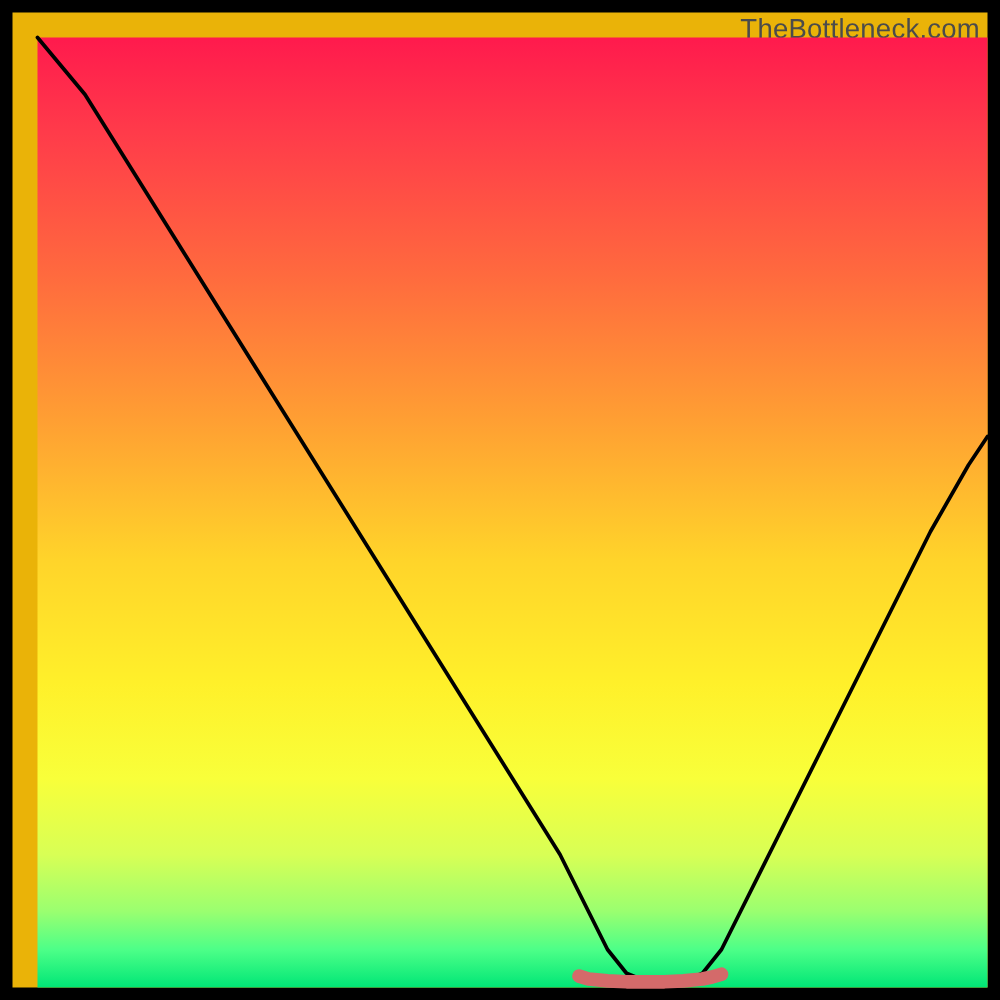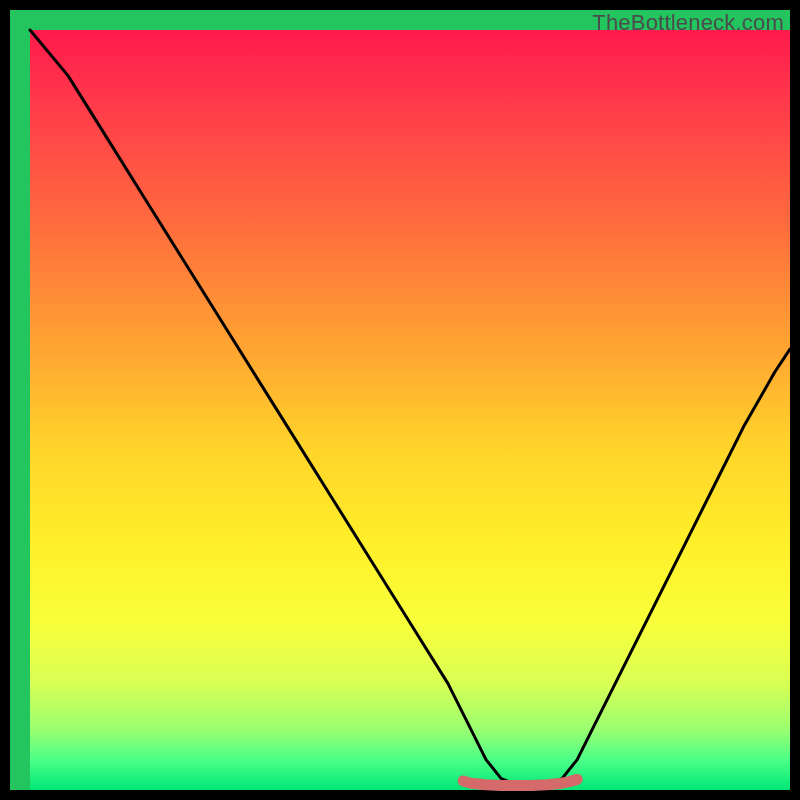--- a/index.html
+++ b/index.html
@@ -10,21 +10,21 @@
     background: #000;
     overflow: hidden;
     font-family: Arial, Helvetica, sans-serif;
   }
   .frame {
     position: absolute;
     left: 10px;
     top: 10px;
     width: 780px;
     height: 780px;
-    background: #22c55e;
+    background: #eab308;
   }
   .plot {
     position: absolute;
     left: 20px;
     top: 20px;
     width: 760px;
     height: 760px;
     
     background: linear-gradient(to bottom,
       #ff1a4d 0%,

